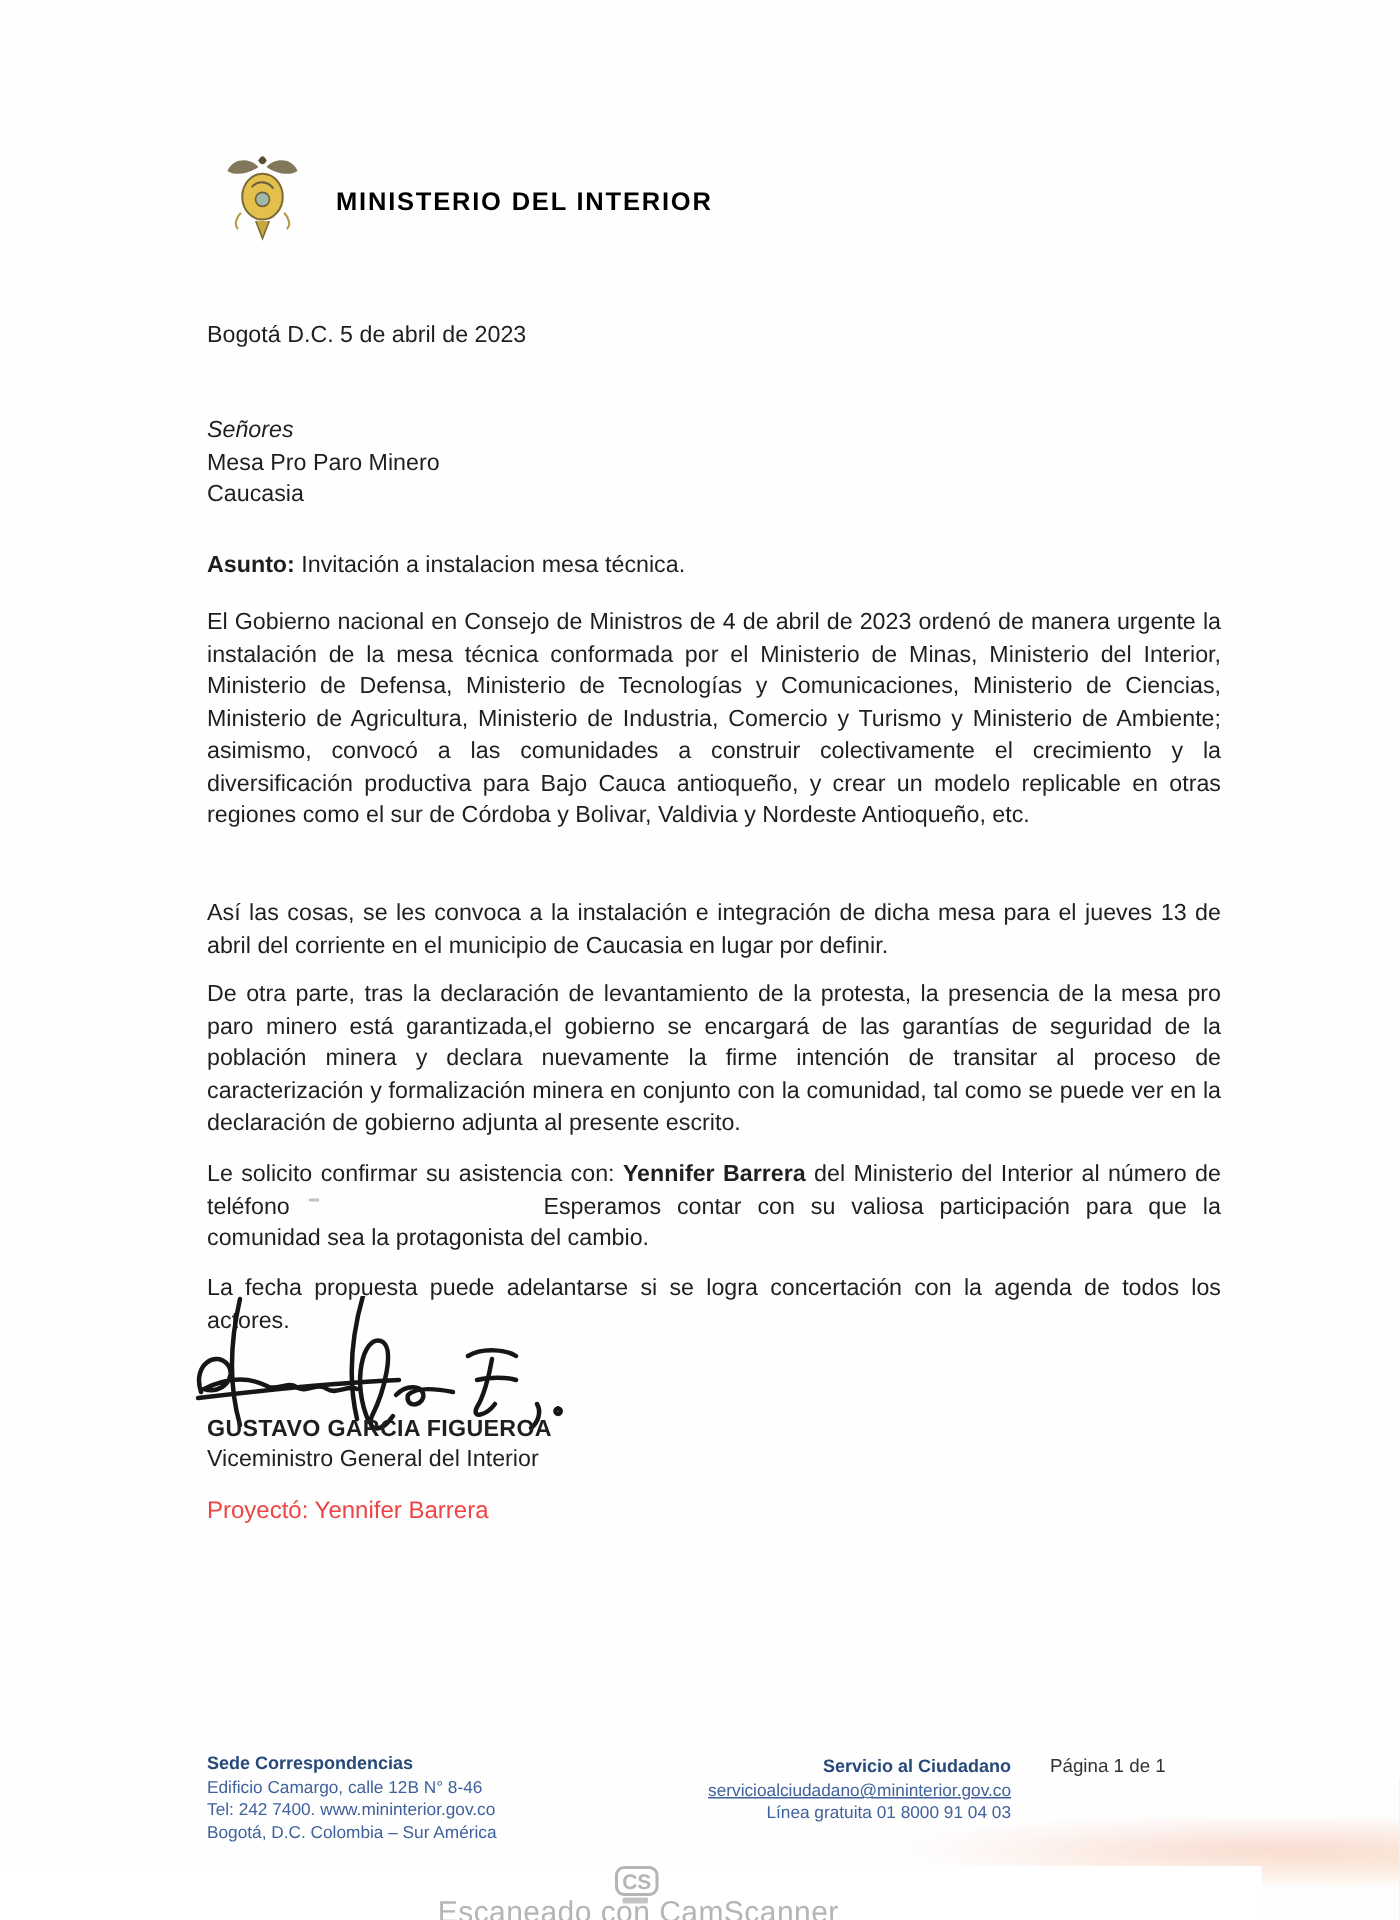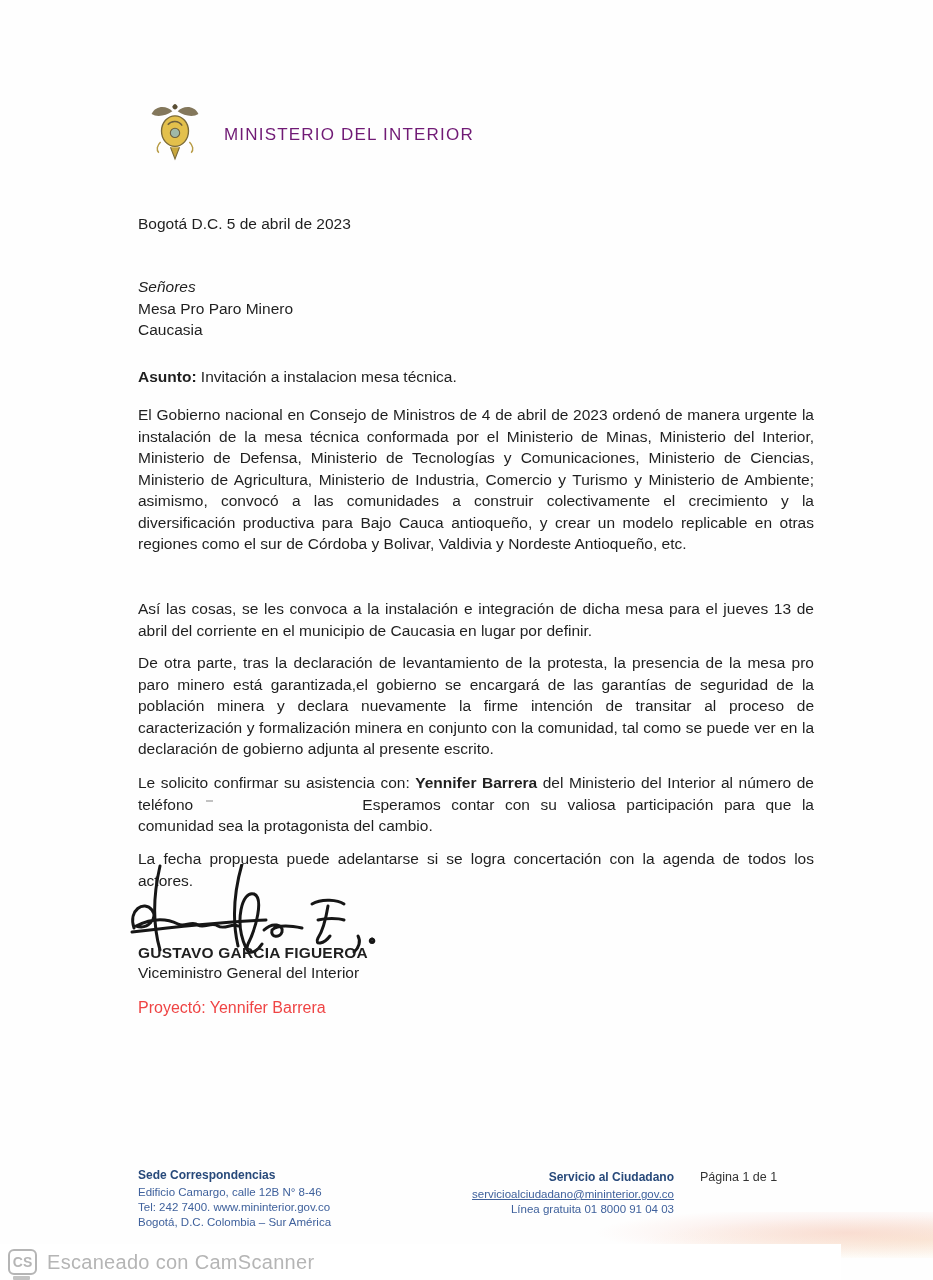--- a/index.html
+++ b/index.html
@@ -8,21 +8,21 @@
     width:933px;height:1280px;
     background:#fefefe;
     overflow:hidden;
     font-family:"Liberation Sans", sans-serif;
     color:#222;
   }
   
   .letter-header{position:absolute;top:98px;left:148px;display:flex;align-items:center;gap:22px;}
   .coat{width:54px;height:68px;}
   .ministry-title{
-    font-size:17px;font-weight:normal;letter-spacing:1.2px;color:#701a75;
+    font-size:17px;font-weight:bold;letter-spacing:1.2px;color:#000000;
     padding-top:6px;
   }
   
   .block{position:absolute;left:138px;width:676px;font-size:15.5px;line-height:21.5px;color:#1f1f1f;}
   .date-line{top:213px;}
   .recipient-block{top:276px;}
   .recipient-block .salutation{font-style:italic;}
   .subject-line{top:366px;}
   .bold{font-weight:bold;text-align:center;}
   p.para{margin:0;text-align:justify;}
@@ -46,21 +46,21 @@
   .fc1{left:138px;top:1168px;width:250px;}
   .fc2{left:436px;top:1170px;width:238px;text-align:right;}
   .fc2 .email{text-decoration:underline;color:#3f619c;}
   .fc3{left:700px;top:1170px;width:130px;color:#333;font-size:12.5px;}
   
   .scan-tint{position:absolute;right:0;top:1212px;width:340px;height:46px;pointer-events:none;
     background:radial-gradient(ellipse at 75% 45%, rgba(246,200,188,.55), rgba(255,255,255,0) 70%),
                radial-gradient(ellipse at 98% 60%, rgba(250,230,195,.5), rgba(255,255,255,0) 60%);}
   
   .cs-bar{position:absolute;left:0;top:1244px;width:841px;height:36px;background:#fff;
-    display:flex;align-items:center;}
+    display:flex;align-items:center;flex-direction:column;}
   .cs-badge{margin-left:8px;width:25px;height:22px;border:2.5px solid #b5b5b5;border-radius:6px;
     display:flex;align-items:center;justify-content:center;
     font-size:14px;font-weight:bold;color:#b5b5b5;position:relative;}
   .cs-badge::after{content:"";position:absolute;left:3px;bottom:-7px;width:17px;height:4px;background:#c3c3c3;border-radius:1px;}
   .cs-text{margin-left:10px;font-size:20px;color:#b5b5b5;letter-spacing:.3px;}
 </style>
 </head>
 <body>
 
 <div class="page">

